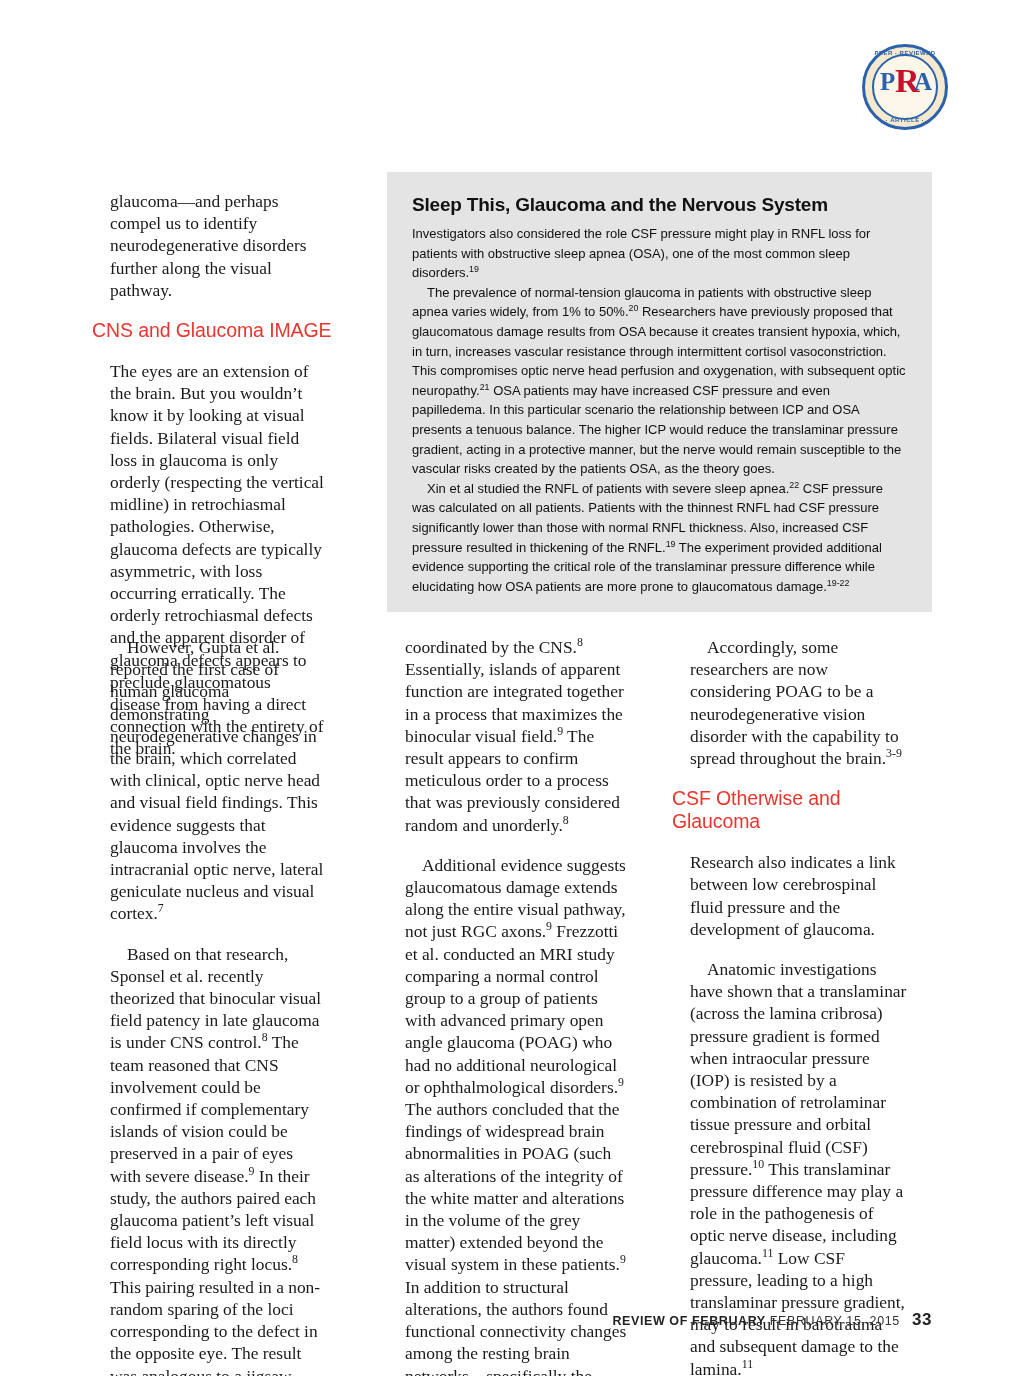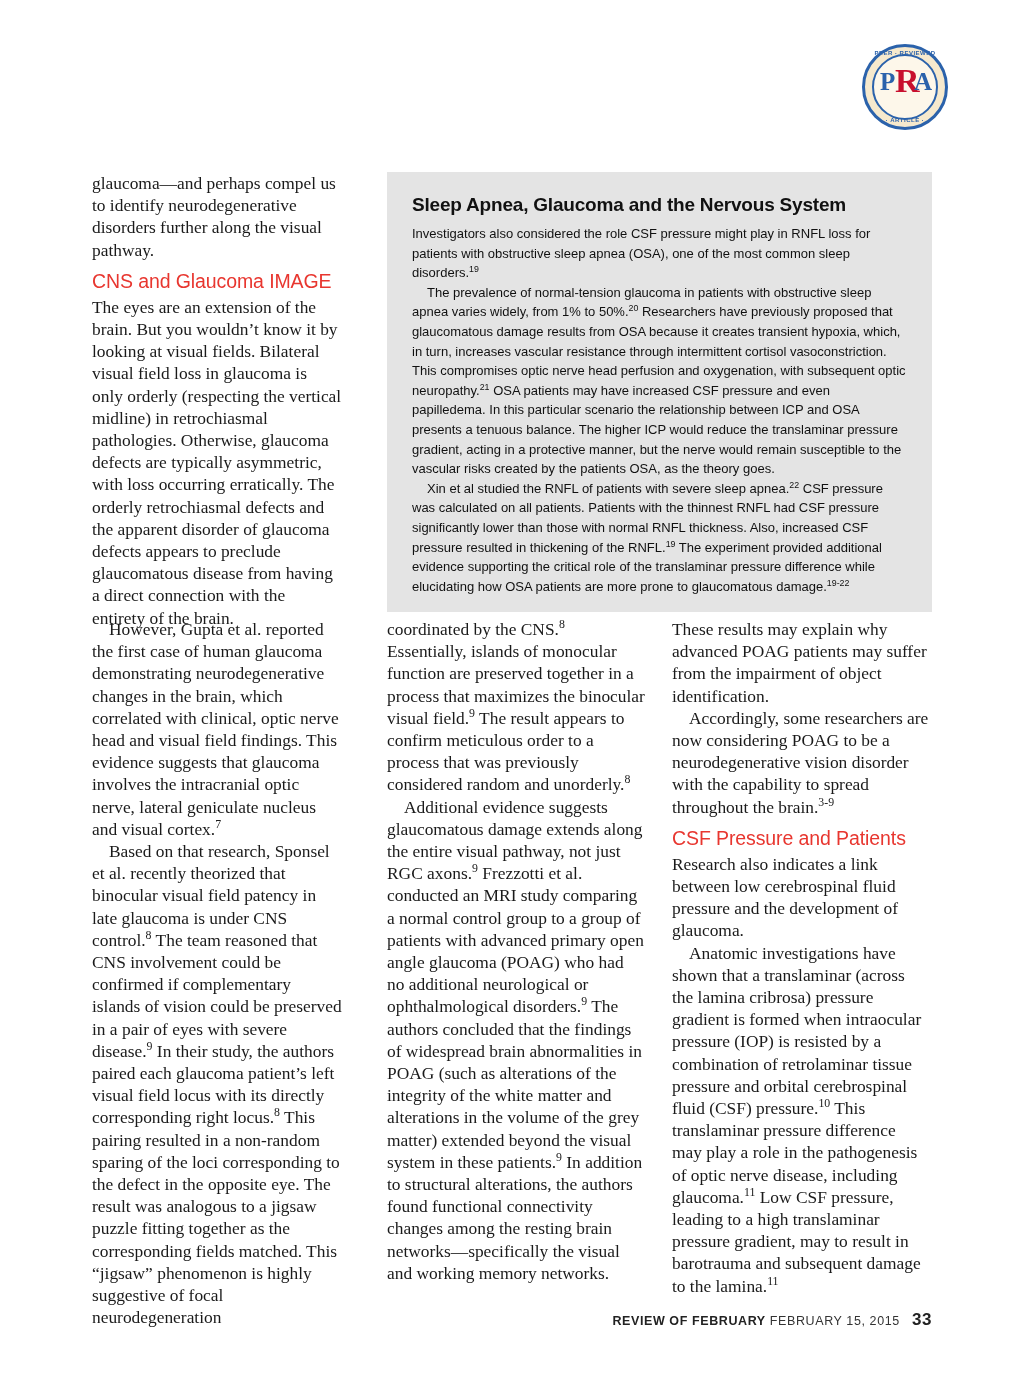--- a/index.html
+++ b/index.html
@@ -89,21 +89,21 @@
   }
 
   
   .col {
     position: absolute;
     font-size: 17.4px;
     line-height: 22.2px;
     text-align: left;
   }
   .col p {
-    margin: 0;
+    margin: 18px;
   }
   .col p.indent {
     text-indent: 17px;
   }
   h2.section-head {
     color: #e8362f;
     font-family: "Liberation Sans", sans-serif;
     font-weight: normal;
     font-size: 19.5px;
     line-height: 23px;
@@ -206,36 +206,35 @@
     <p>The eyes are an extension of the brain. But you wouldn’t know it by looking at visual fields. Bilateral visual field loss in glaucoma is only orderly (respecting the vertical midline) in retrochiasmal pathologies. Otherwise, glaucoma defects are typically asymmetric, with loss occurring erratically. The orderly retrochiasmal defects and the apparent disorder of glaucoma defects appears to preclude glaucomatous disease from having a direct connection with the entirety of the brain.</p>
   </div>
 
   <div class="col" id="col1-bot">
     <p class="indent"><span>However, Gupta et al. reported the first case of human glaucoma demonstrating neurodegenerative changes in the brain, which correlated with clinical, optic nerve head and visual field findings. This evidence suggests that glaucoma involves the intracranial optic nerve, lateral geniculate nucleus and visual cortex.</span><sup>7</sup></p>
     <p class="indent"><span>Based on that research, Sponsel et al. recently theorized that binocular visual field patency in late glaucoma is under CNS control.</span><sup>8</sup><span> The team reasoned that CNS involvement could be confirmed if complementary islands of vision could be preserved in a pair of eyes with severe disease.</span><sup>9</sup><span> In their study, the authors paired each glaucoma patient’s left visual field locus with its directly corresponding right locus.</span><sup>8</sup><span> This pairing resulted in a non-random sparing of the loci corresponding to the defect in the opposite eye. The result was analogous to a jigsaw puzzle fitting together as the corresponding fields matched. This “jigsaw” phenomenon is highly suggestive of focal neurodegeneration</span></p>
   </div>
 
   <div class="sidebar">
     <div class="sidebar-inner">
-      <h3>Sleep Apnea, Glaucoma and the Nervous System</h3>
+      <h3>Sleep This, Glaucoma and the Nervous System</h3>
       <p><span>Investigators also considered the role CSF pressure might  play in RNFL loss for patients with obstructive sleep apnea  (OSA), one of the most common sleep disorders.</span><sup>19</sup></p>
       <p class="indent"><span>The prevalence of normal-tension glaucoma in patients with obstructive sleep apnea varies widely, from 1% to 50%.</span><sup>20</sup><span> Researchers have previously proposed that glaucomatous damage results from OSA because it creates transient hypoxia, which, in turn, increases vascular resistance through intermittent cortisol vasoconstriction. This compromises optic nerve head perfusion and oxygenation, with subsequent optic neuropathy.</span><sup>21</sup><span> OSA  patients may have increased CSF pressure and even papilledema. In this particular scenario the relationship between ICP and OSA presents a tenuous balance. The higher ICP would reduce the translaminar pressure gradient, acting in a protective manner, but the nerve would remain susceptible to the vascular risks created by the patients OSA, as the theory goes.</span></p>
       <p class="indent"><span>Xin et al studied the RNFL of patients with severe sleep apnea.</span><sup>22</sup><span> CSF pressure was calculated on all patients. Patients with the thinnest RNFL had CSF pressure significantly lower than those with normal RNFL thickness. Also, increased CSF pressure resulted in thickening of the RNFL.</span><sup>19</sup><span> The experiment provided additional evidence supporting the critical role of the translaminar pressure difference while elucidating how OSA patients are more prone to glaucomatous damage.</span><sup>19-22</sup></p>
     </div>
   </div>
 
   <div class="col" id="col2">
-    <p><span>coordinated by the CNS.</span><sup>8</sup><span> Essentially, islands of monocular function are preserved together in a process that maximizes the binocular visual field.</span><sup>9</sup><span> The result appears to confirm meticulous order to a process that was previously considered random and unorderly.</span><sup>8</sup></p>
+    <p><span>coordinated by the CNS.</span><sup>8</sup><span> Essentially, islands of apparent function are integrated together in a process that maximizes the binocular visual field.</span><sup>9</sup><span> The result appears to confirm meticulous order to a process that was previously considered random and unorderly.</span><sup>8</sup></p>
     <p class="indent"><span>Additional evidence suggests glaucomatous damage extends along the entire visual pathway, not just RGC axons.</span><sup>9</sup><span> Frezzotti et al. conducted an MRI study comparing a normal control group to a group of patients with advanced primary open angle glaucoma (POAG) who had no additional neurological or ophthalmological disorders.</span><sup>9</sup><span> The authors concluded that the findings of widespread brain abnormalities in POAG (such as alterations of the integrity of the white matter and alterations in the volume of the grey matter) extended beyond the visual system in these patients.</span><sup>9</sup><span> In addition to structural alterations, the authors found functional connectivity changes among the resting brain networks—specifically the visual and working memory networks.</span></p>
   </div>
 
   <div class="col" id="col3">
-    <p>These results may explain why advanced POAG patients may suffer from the impairment of object identification.</p>
     <p class="indent"><span>Accordingly, some researchers are now considering POAG to be a neurodegenerative vision disorder with the capability to spread throughout the brain.</span><sup>3-9</sup></p>
-    <h2 class="section-head">CSF Pressure and Patients</h2>
+    <h2 class="section-head">CSF Otherwise and Glaucoma</h2>
     <p>Research also indicates a link between low cerebrospinal fluid pressure and the development of glaucoma.</p>
     <p class="indent"><span>Anatomic investigations have shown that a translaminar (across the lamina cribrosa) pressure gradient is formed when intraocular pressure (IOP) is resisted by a combination of retrolaminar tissue pressure and orbital cerebrospinal fluid (CSF) pressure.</span><sup>10</sup><span> This translaminar pressure difference may play a role in the pathogenesis of optic nerve disease, including glaucoma.</span><sup>11</sup><span> Low CSF pressure, leading to a high translaminar pressure gradient, may to result in barotrauma and subsequent damage to the lamina.</span><sup>11</sup></p>
   </div>
 
   <div class="footer">
     <span class="mag">REVIEW OF FEBRUARY</span>
     <span class="date">FEBRUARY 15, 2015</span>
     <span class="pageno">33</span>
   </div>
 

